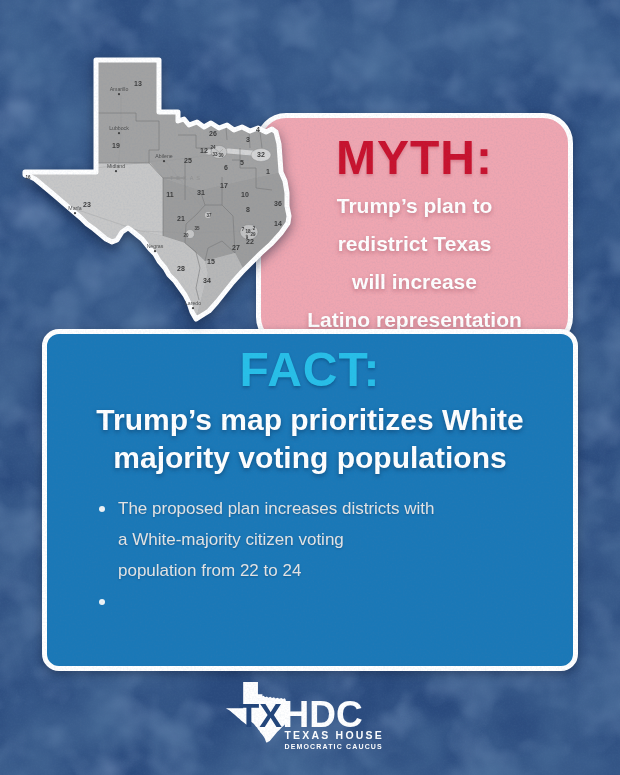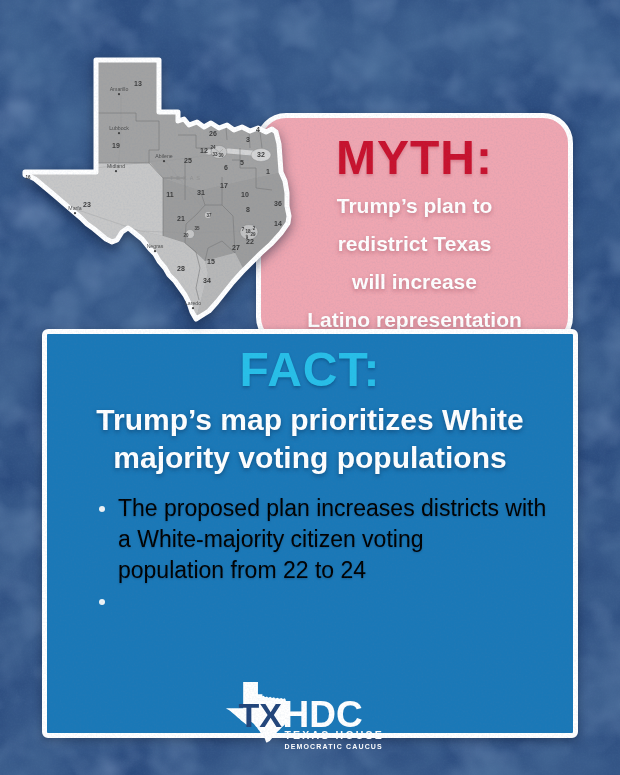--- a/index.html
+++ b/index.html
@@ -18,29 +18,29 @@
   
   .card{position:absolute;border:5px solid #fff;box-sizing:border-box;
         box-shadow:0 3px 8px rgba(5,15,35,.35);}
   .myth-card{left:256px;top:73px;width:317px;height:234px;border-radius:30px;
              background:var(--card_pink,#efa6b1);z-index:2;text-align:center;margin-top:40px;}
   .myth-heading{margin-top:12px;font-size:48px;font-weight:bold;letter-spacing:1px;
                 color:var(--myth_red,#c8122d);text-shadow:0 2px 3px rgba(150,20,40,.25);}
   .myth-text{margin-top:2px;font-size:21px;line-height:38px;font-weight:bold;color:#fff;
              white-space:pre-line;text-shadow:0 2px 4px rgba(140,60,75,.45);}
 
-  .fact-card{left:42px;top:329px;width:536px;height:409px;border-radius:6px;
+  .fact-card{left:42px;top:329px;width:536px;height:342px;border-radius:17px;
              background:var(--card_blue,#1a78b7);z-index:2;}
   .fact-inner{position:relative;z-index:2;text-align:center;}
   .fact-heading{margin-top:8px;font-size:48px;font-weight:bold;letter-spacing:1px;
                 color:var(--fact_cyan,#27bfe8);text-shadow:0 2px 3px rgba(0,55,95,.4);}
   .fact-subheading{margin-top:4px;font-size:30px;line-height:38px;font-weight:bold;color:#fff;
                    white-space:pre-line;text-shadow:0 2px 4px rgba(8,45,85,.5);text-align:center;}
   .bullet-list{margin:16px 24px 0 52px;text-align:left;}
-  .bullet{display:flex;align-items:flex-start;color:#000000;font-size:23px;line-height:31px;
+  .bullet{display:flex;align-items:flex-start;color:#e5e5e5;font-size:17px;line-height:31px;
           white-space:pre-line;text-shadow:0 1px 2px rgba(8,45,85,.35);}
   .dot{flex:0 0 auto;width:6px;height:6px;border-radius:50%;background:#eef3f6;
        margin:13px 13px 0 0;}
 
   
   .map-svg{position:absolute;inset:0;z-index:4;pointer-events:none;
            filter:drop-shadow(0 4px 6px rgba(8,18,42,.5));}
   .dnums text{font-family:"Liberation Sans",sans-serif;font-weight:bold;font-size:7px;
               fill:#3c3c3c;text-anchor:middle;}
   .dnums text.sm{font-size:4.5px;}

